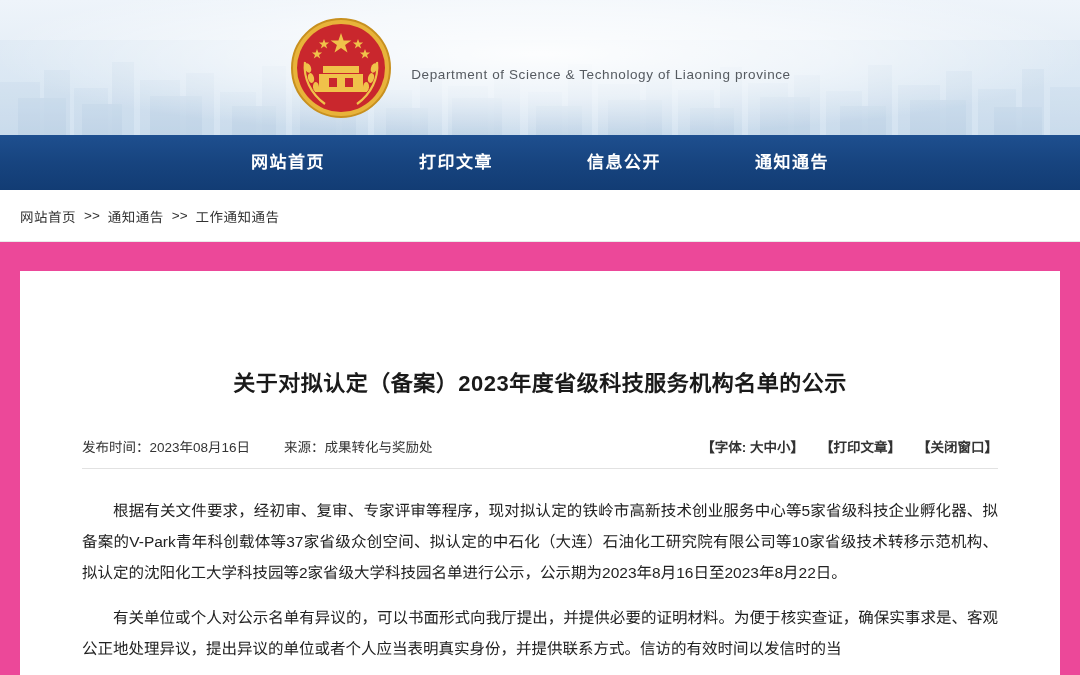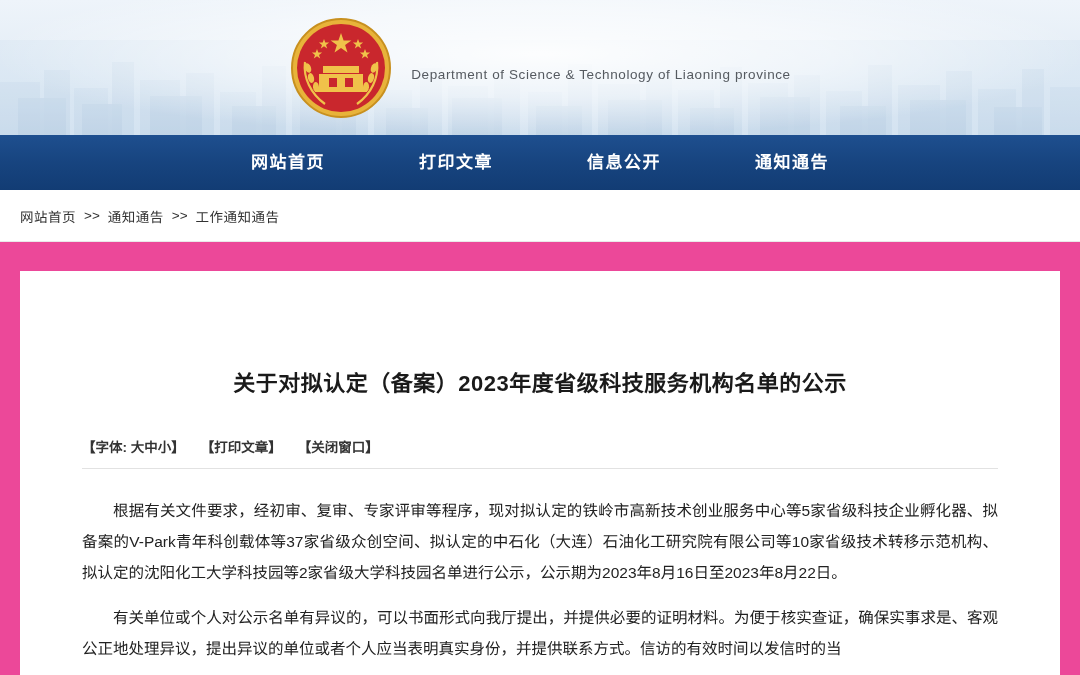--- a/index.html
+++ b/index.html
@@ -307,20 +307,24 @@
   <span class="crumb-sep">&gt;&gt;</span>
   <span class="crumb">工作通知通告</span>
 </div>
 
 <div class="page-body">
   <div class="article-card">
 
     <h1 class="article-title">关于对拟认定（备案）2023年度省级科技服务机构名单的公示</h1>
 
     <div class="meta-row">
+      <div class="meta-left">
+        <span><span>发布时间：</span><span>2023年08月16日</span></span>
+        <span><span>来源：</span><span>成果转化与奖励处</span></span>
+      </div>
       <div class="meta-right">
         <span class="tool">【字体: 大中小】</span>
         <span class="tool">【打印文章】</span>
         <span class="tool">【关闭窗口】</span>
       </div>
     </div>
     <div class="meta-divider"></div>
 
     <div class="article-body">
       <p>根据有关文件要求，经初审、复审、专家评审等程序，现对拟认定的铁岭市高新技术创业服务中心等5家省级科技企业孵化器、拟备案的V-Park青年科创载体等37家省级众创空间、拟认定的中石化（大连）石油化工研究院有限公司等10家省级技术转移示范机构、拟认定的沈阳化工大学科技园等2家省级大学科技园名单进行公示，公示期为2023年8月16日至2023年8月22日。</p>

